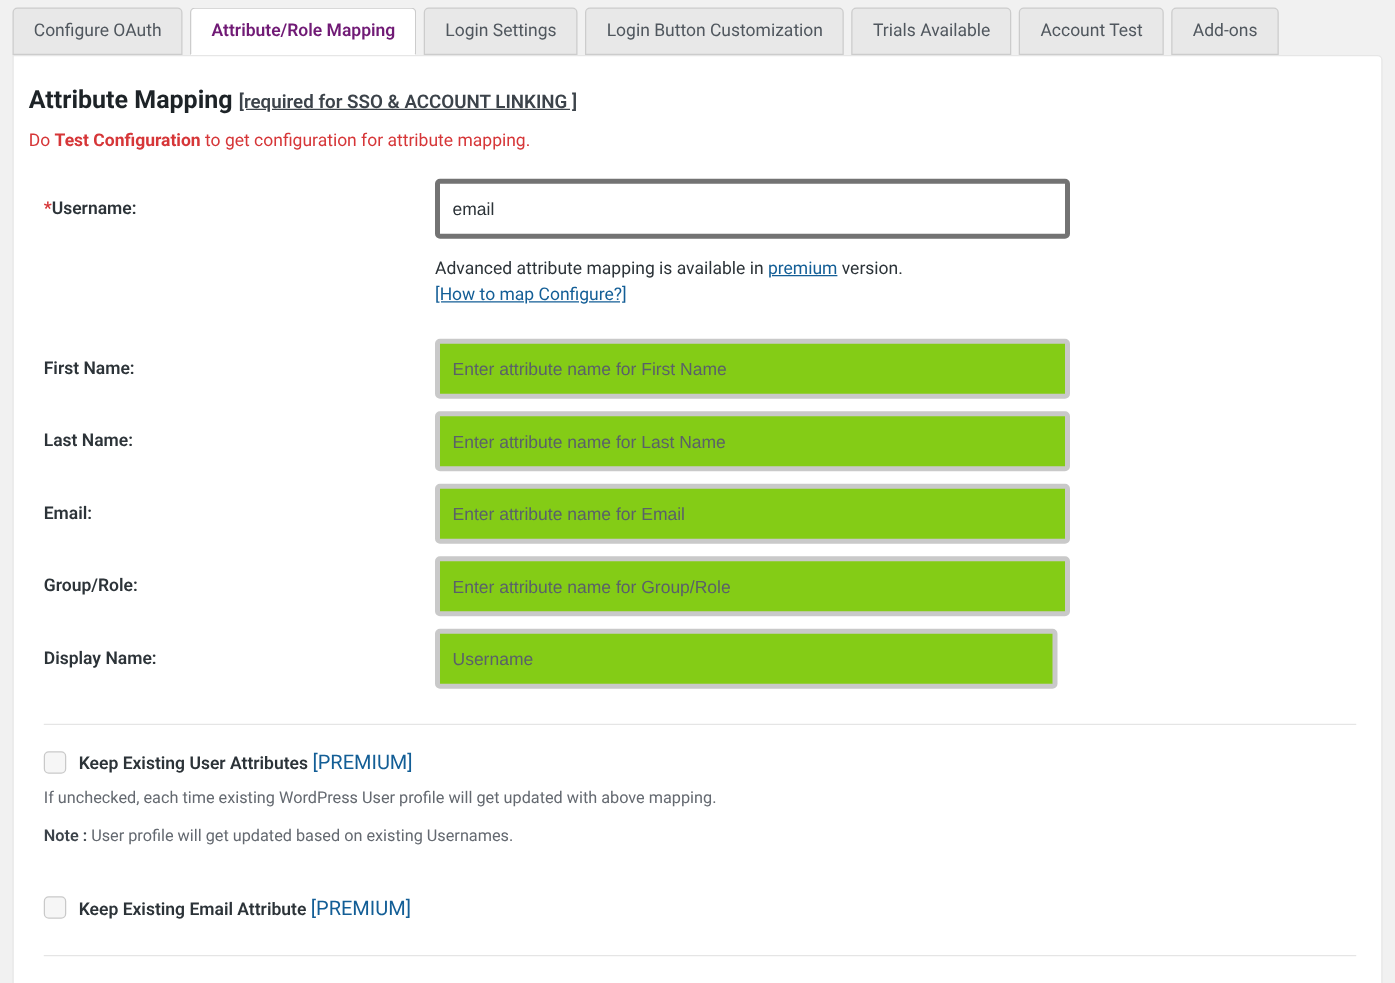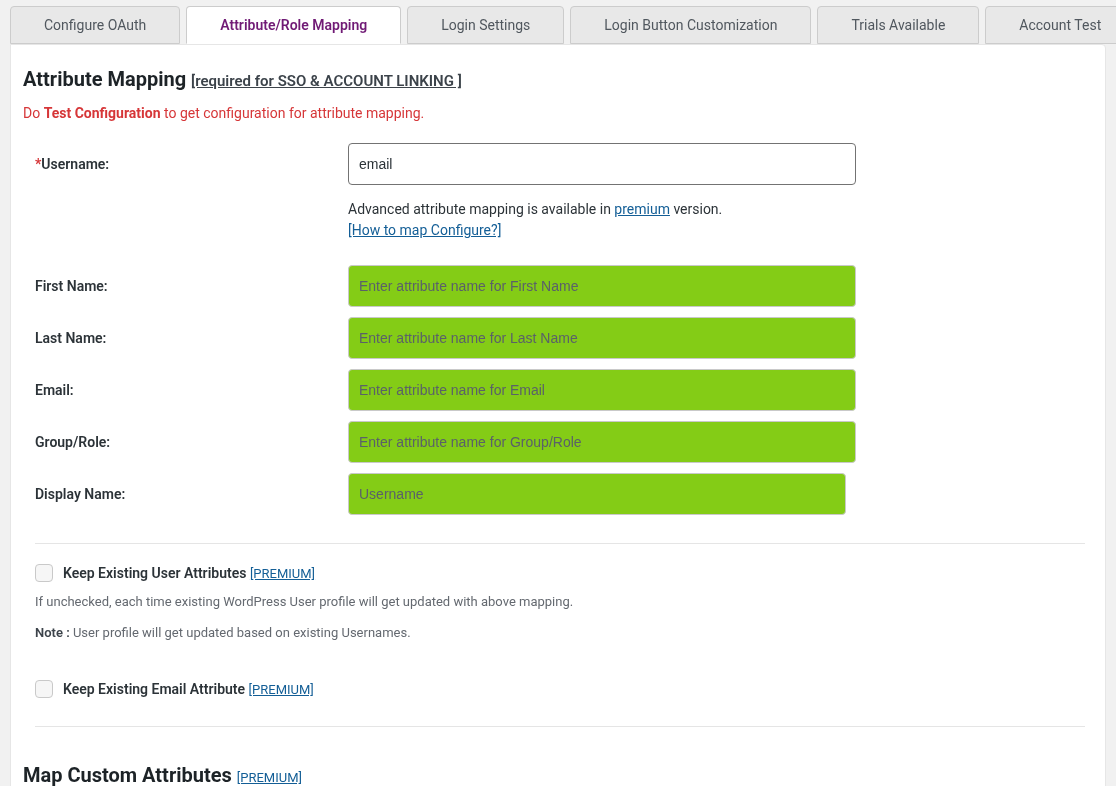--- a/index.html
+++ b/index.html
@@ -11,21 +11,21 @@
     color: #2c3338;
     width: 1116px;
   }
   .tabs {
     display: flex;
     gap: 6px;
     padding: 6px 10px 0 10px;
     background: #f1f1f1;
   }
   .tab {
-    padding: 10px 33px;
+    padding: 10px 16px;
     background: #e8e8e8;
     border: 1px solid #ccc;
     border-radius: 4px 4px 0 0;
     font-size: 14px;
     color: #50575e;
     cursor: pointer;
     white-space: nowrap;
   }
   .tab.active {
     background: #fff;
@@ -71,21 +71,21 @@
     color: #2c3338;
     font-weight: 600;
   }
   .req { color: #d63638; font-weight: 700; }
   .input-col { flex: 0 0 508px; }
   .text-input {
     width: 100%;
     height: 34px;
     padding: 20px 10px;
     font-size: 14px;
-    border: 1px solid #737373;
+    border: 4px solid #737373;
     border-radius: 4px;
     background: #fff;
     color: #2c3338;
   }
   .text-input.disabled {
     background: #84cc16;
     color: #555d66;
     border-color: #c9c9c9;
   }
   .text-input.disabled::placeholder { color: #5a6169; }
@@ -95,23 +95,22 @@
     font-size: 14px;
     color: #2c3338;
     line-height: 1.5;
   }
   .info-block a, .link {
     color: #135e96;
     text-decoration: underline;
     cursor: pointer;
   }
   .premium-tag {
-    font-size: 13px;
+    font-size: 16px;
     color: #135e96;
-    text-decoration: underline;
     cursor: pointer;
     font-weight: 400;
   }
   hr.sep {
     border: none;
     border-top: 1px solid #e5e5e5;
     margin: 28px 0 20px 12px;
   }
   .check-row {
     display: flex;

